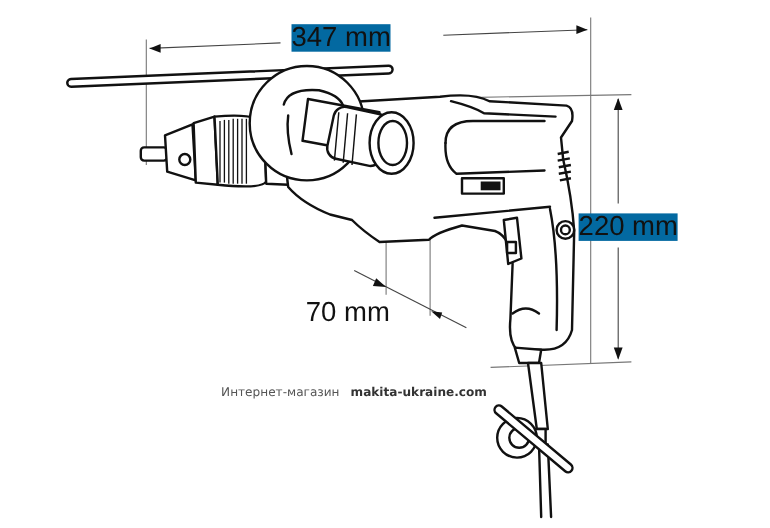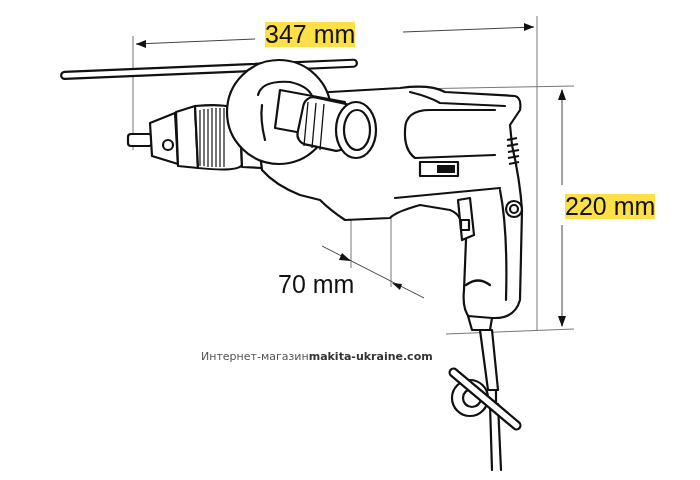--- a/index.html
+++ b/index.html
@@ -1,20 +1,20 @@
 <!DOCTYPE html>
 <html><head>
   <meta charset="utf-8">
   <style>
     html, body { margin: 0; padding: 0; background: #ffffff; }
     body { width: 700px; height: 480px; position: relative; overflow: hidden; font-family: "Liberation Sans", sans-serif; }
     #diagram { position: absolute; left: 0; top: 0; }
-    .dim-label { position: absolute; font-family: "Liberation Sans", sans-serif; font-size: 25px; color: #111; line-height: 1; white-space: nowrap; background: #fde047; }
+    .dim-label { position: absolute; font-family: "Liberation Sans", sans-serif; font-size: 25px; color: #111; line-height: 1; white-space: nowrap; background: #0369a1; }
     .watermark { position: absolute; left: 201px; top: 350px; font-family: "DejaVu Sans", sans-serif; font-size: 11px; color: #555; white-space: nowrap; }
-    .watermark .site { font-weight: bold; color: #333; margin-left: 0; }
+    .watermark .site { font-weight: bold; color: #333; margin-left: 10px; }
     .ln { stroke: #111; fill: none; stroke-width: 2.2; stroke-linecap: round; stroke-linejoin: round; }
     .lnf { stroke: #111; fill: #fff; stroke-width: 2.2; stroke-linejoin: round; }
     .thin { stroke: #777; stroke-width: 1; fill: none; }
     .dimln { stroke: #444; stroke-width: 1; fill: none; }
   </style>
 </head>
 <body>
 
 <svg id="diagram" width="700" height="480" viewBox="0 0 700 480">
 
@@ -114,18 +114,18 @@
     <rect class="lnf" x="486" y="390" width="10" height="14"></rect>
     <line class="ln" x1="490" y1="404" x2="492" y2="470"></line>
     <line class="ln" x1="498" y1="404" x2="501" y2="470"></line>
     <circle class="lnf" cx="470" cy="398" r="18"></circle>
     <circle class="ln" cx="472" cy="398" r="9"></circle>
     <rect class="lnf" x="440" y="395" width="90" height="8" rx="4" transform="rotate(40 485 399)"></rect>
   </g>
 </svg>
 
 <div class="dim-label" style="left:265px; top:22px;">347 mm</div>
-<div class="dim-label" style="left:565px; top:194px;text-align:center;">220 mm</div>
+<div class="dim-label" style="left:526px; top:194px;text-align:center;">220 mm</div>
 <div class="dim-label" style="left:278px; top:272px; background:transparent;text-align:center;">70 mm</div>
 
 <div class="watermark">
   <span>Интернет-магазин</span><span class="site">makita-ukraine.com</span>
 </div>
 
 </body></html>

